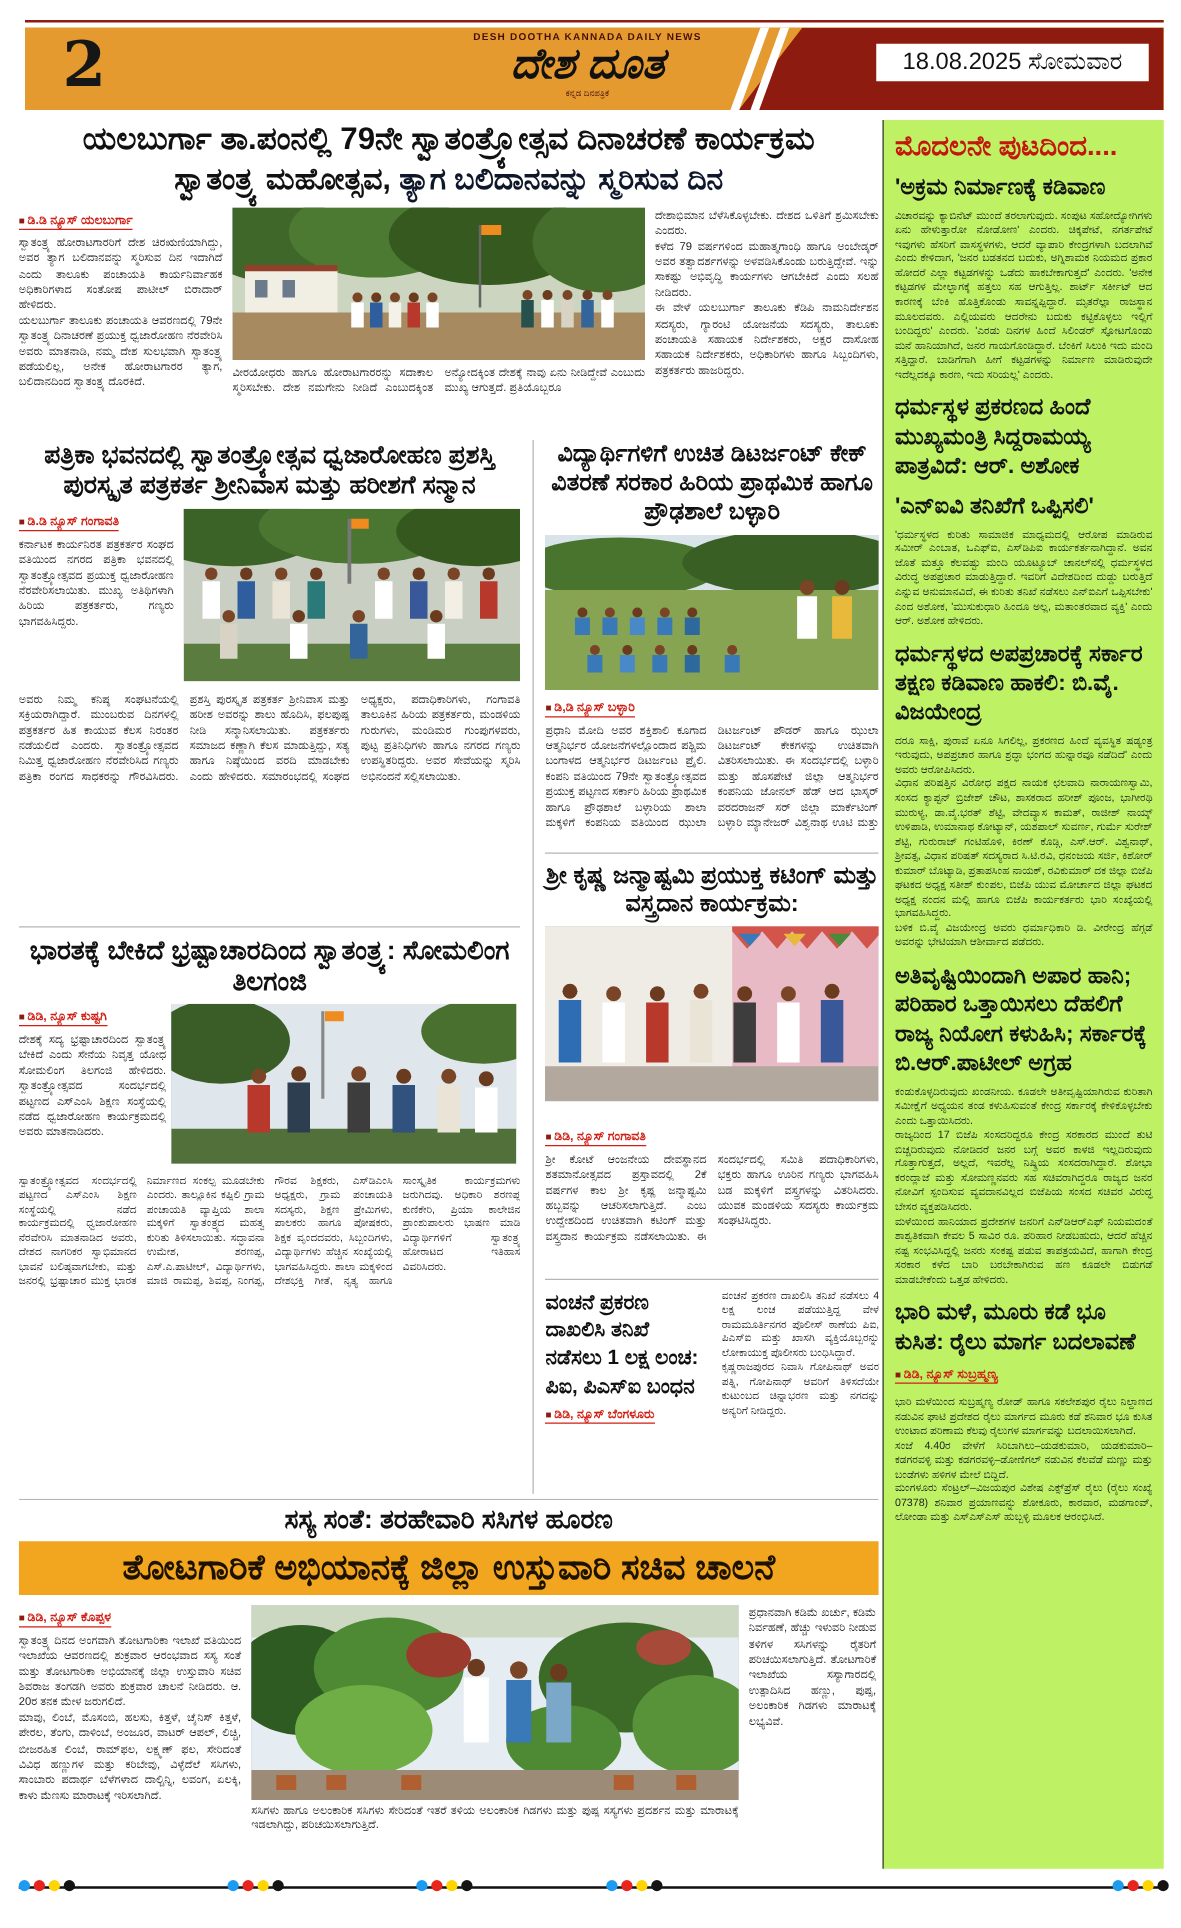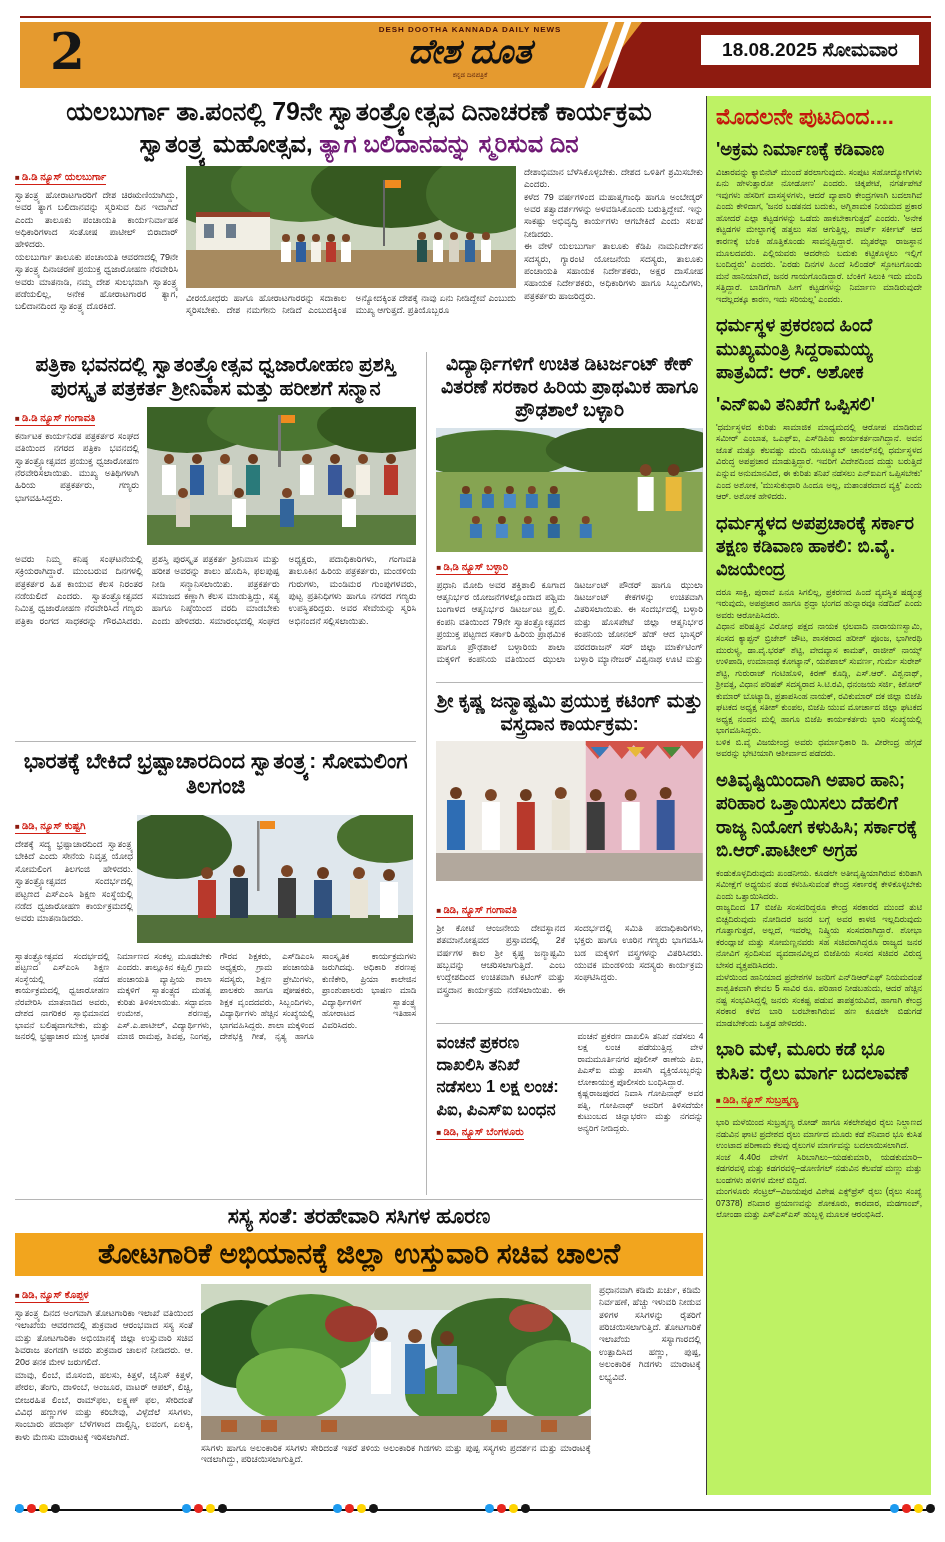--- a/index.html
+++ b/index.html
@@ -13,24 +13,24 @@
   .mh-stripe{position:absolute;top:-6px;height:80px;width:7px;background:#ffffff;transform:skewX(-20deg);}
   .mh-stripe.s1{right:328px;}
   .mh-stripe.s2{right:312px;}
   .page-num{position:absolute;left:30px;top:2px;font-family:"DejaVu Serif", serif;
             font-size:50px;font-weight:bold;color:#161616;line-height:1.1;}
   .mh-center{position:absolute;left:240px;width:420px;top:3px;text-align:center;}
   .mh-overline{font-size:8px;font-weight:bold;letter-spacing:1px;color:#46100a;}
   .mh-logo{font-size:34px;font-weight:800;font-style:italic;color:#111;line-height:1.05;}
   .mh-tagline{font-size:7px;color:#46100a;margin-top:1px;}
   .date-box{position:absolute;right:12px;top:13px;width:218px;height:30px;background:#ffffff;
-            display:flex;align-items:center;justify-content:center;font-size:19px;font-weight:bold;color:#111;}
+            display:flex;align-items:center;justify-content:center;font-size:19px;font-weight:normal;color:#111;}
   
   .headline{font-weight:bold;color:#111;text-align:center;line-height:1.22;}
-  .red{color:#701a75;}
+  .red{color:#0f172a;}
   .byline{display:inline-block;color:#d01f14;font-weight:bold;font-size:10px;
           border-bottom:1px solid #d01f14;padding-bottom:1px;margin-bottom:4px;}
   .byline::before{content:"■ ";color:#8e1b10;font-size:8px;}
   .body{font-size:9px;line-height:1.38;text-align:justify;color:#222;white-space:pre-line;}
   .body.small{font-size:8.5px;line-height:1.35;}
   .cols2{column-count:2;column-gap:9px;}
   .cols3{column-count:3;column-gap:9px;}
   .cols4{column-count:4;column-gap:8px;}
   .hrule{border:none;border-top:1px solid #b5b5b5;margin:0;}
   .photo{display:block;width:100%;background:#ccc;}
@@ -42,21 +42,21 @@
   .a1-body{display:grid;grid-template-columns:163px 330px 179px;gap:8px;margin-top:8px;height:178px;overflow:hidden;}
   
   .main-left{position:absolute;left:15px;top:352px;width:688px;height:843px;display:flex;gap:10px;}
   .col-a{width:402px;overflow:hidden;}
   .col-b{width:267px;border-left:1px solid #b5b5b5;padding-left:9px;overflow:hidden;}
   .a2 .h{font-size:20px;}
   .a2-row{display:grid;grid-template-columns:124px 270px;gap:8px;margin-top:6px;height:140px;overflow:hidden;}
   .a2-bodyc{height:180px;overflow:hidden;margin-top:6px;}
   .a4{margin-top:8px;border-top:1px solid #b5b5b5;padding-top:6px;}
   .a4 .h{font-size:21px;}
-  .a4-row{display:grid;grid-template-columns:118px 276px;gap:4px;margin-top:16px;height:130px;overflow:hidden;}
+  .a4-row{display:grid;grid-template-columns:118px 276px;gap:4px;margin-top:4px;height:130px;overflow:hidden;}
   .a4-bodyc{height:240px;overflow:hidden;margin-top:6px;}
   .a3 .h{font-size:19px;}
   .a3-bodyc{height:118px;overflow:hidden;margin-top:4px;}
   .a5{margin-top:8px;border-top:1px solid #b5b5b5;padding-top:6px;}
   .a5 .h{font-size:19px;}
   .a5-bodyc{height:116px;overflow:hidden;margin-top:18px;}
   .a6{margin-top:8px;border-top:1px solid #b5b5b5;padding-top:7px;display:grid;
       grid-template-columns:132px 126px;gap:9px;height:150px;overflow:hidden;}
   .a6 .bigh{font-size:16.5px;font-weight:bold;line-height:1.35;color:#111;}
   

